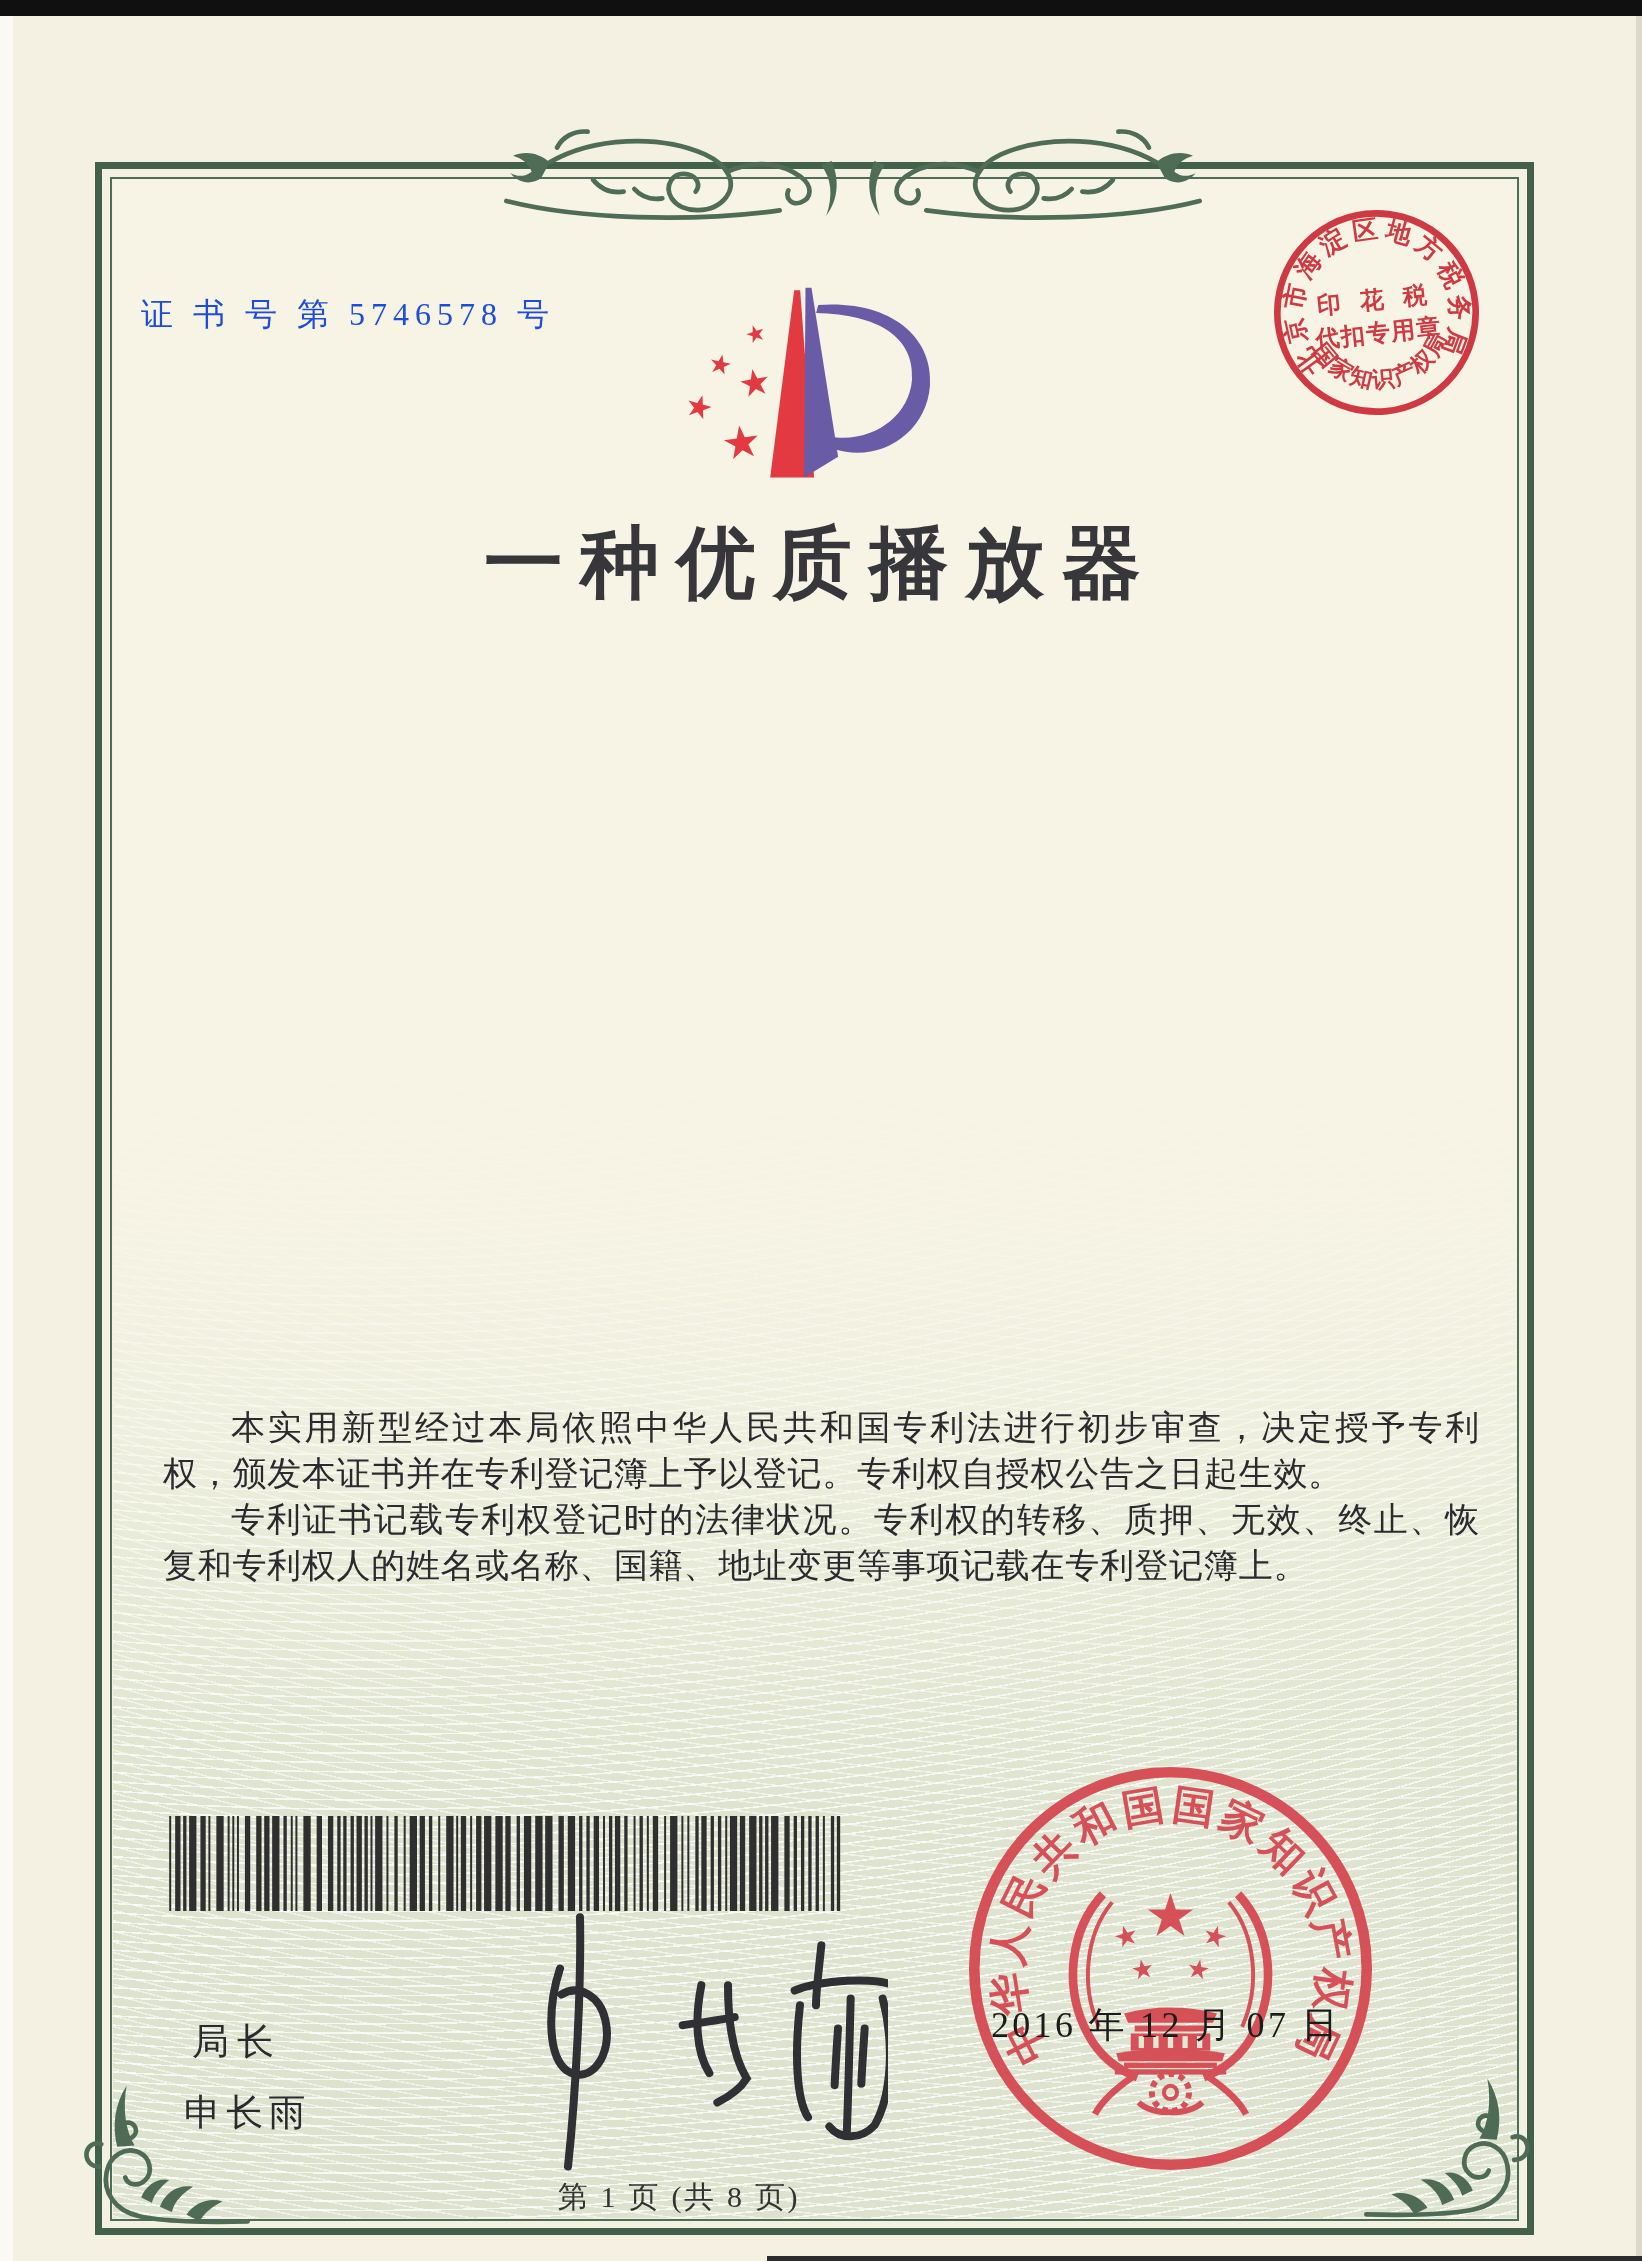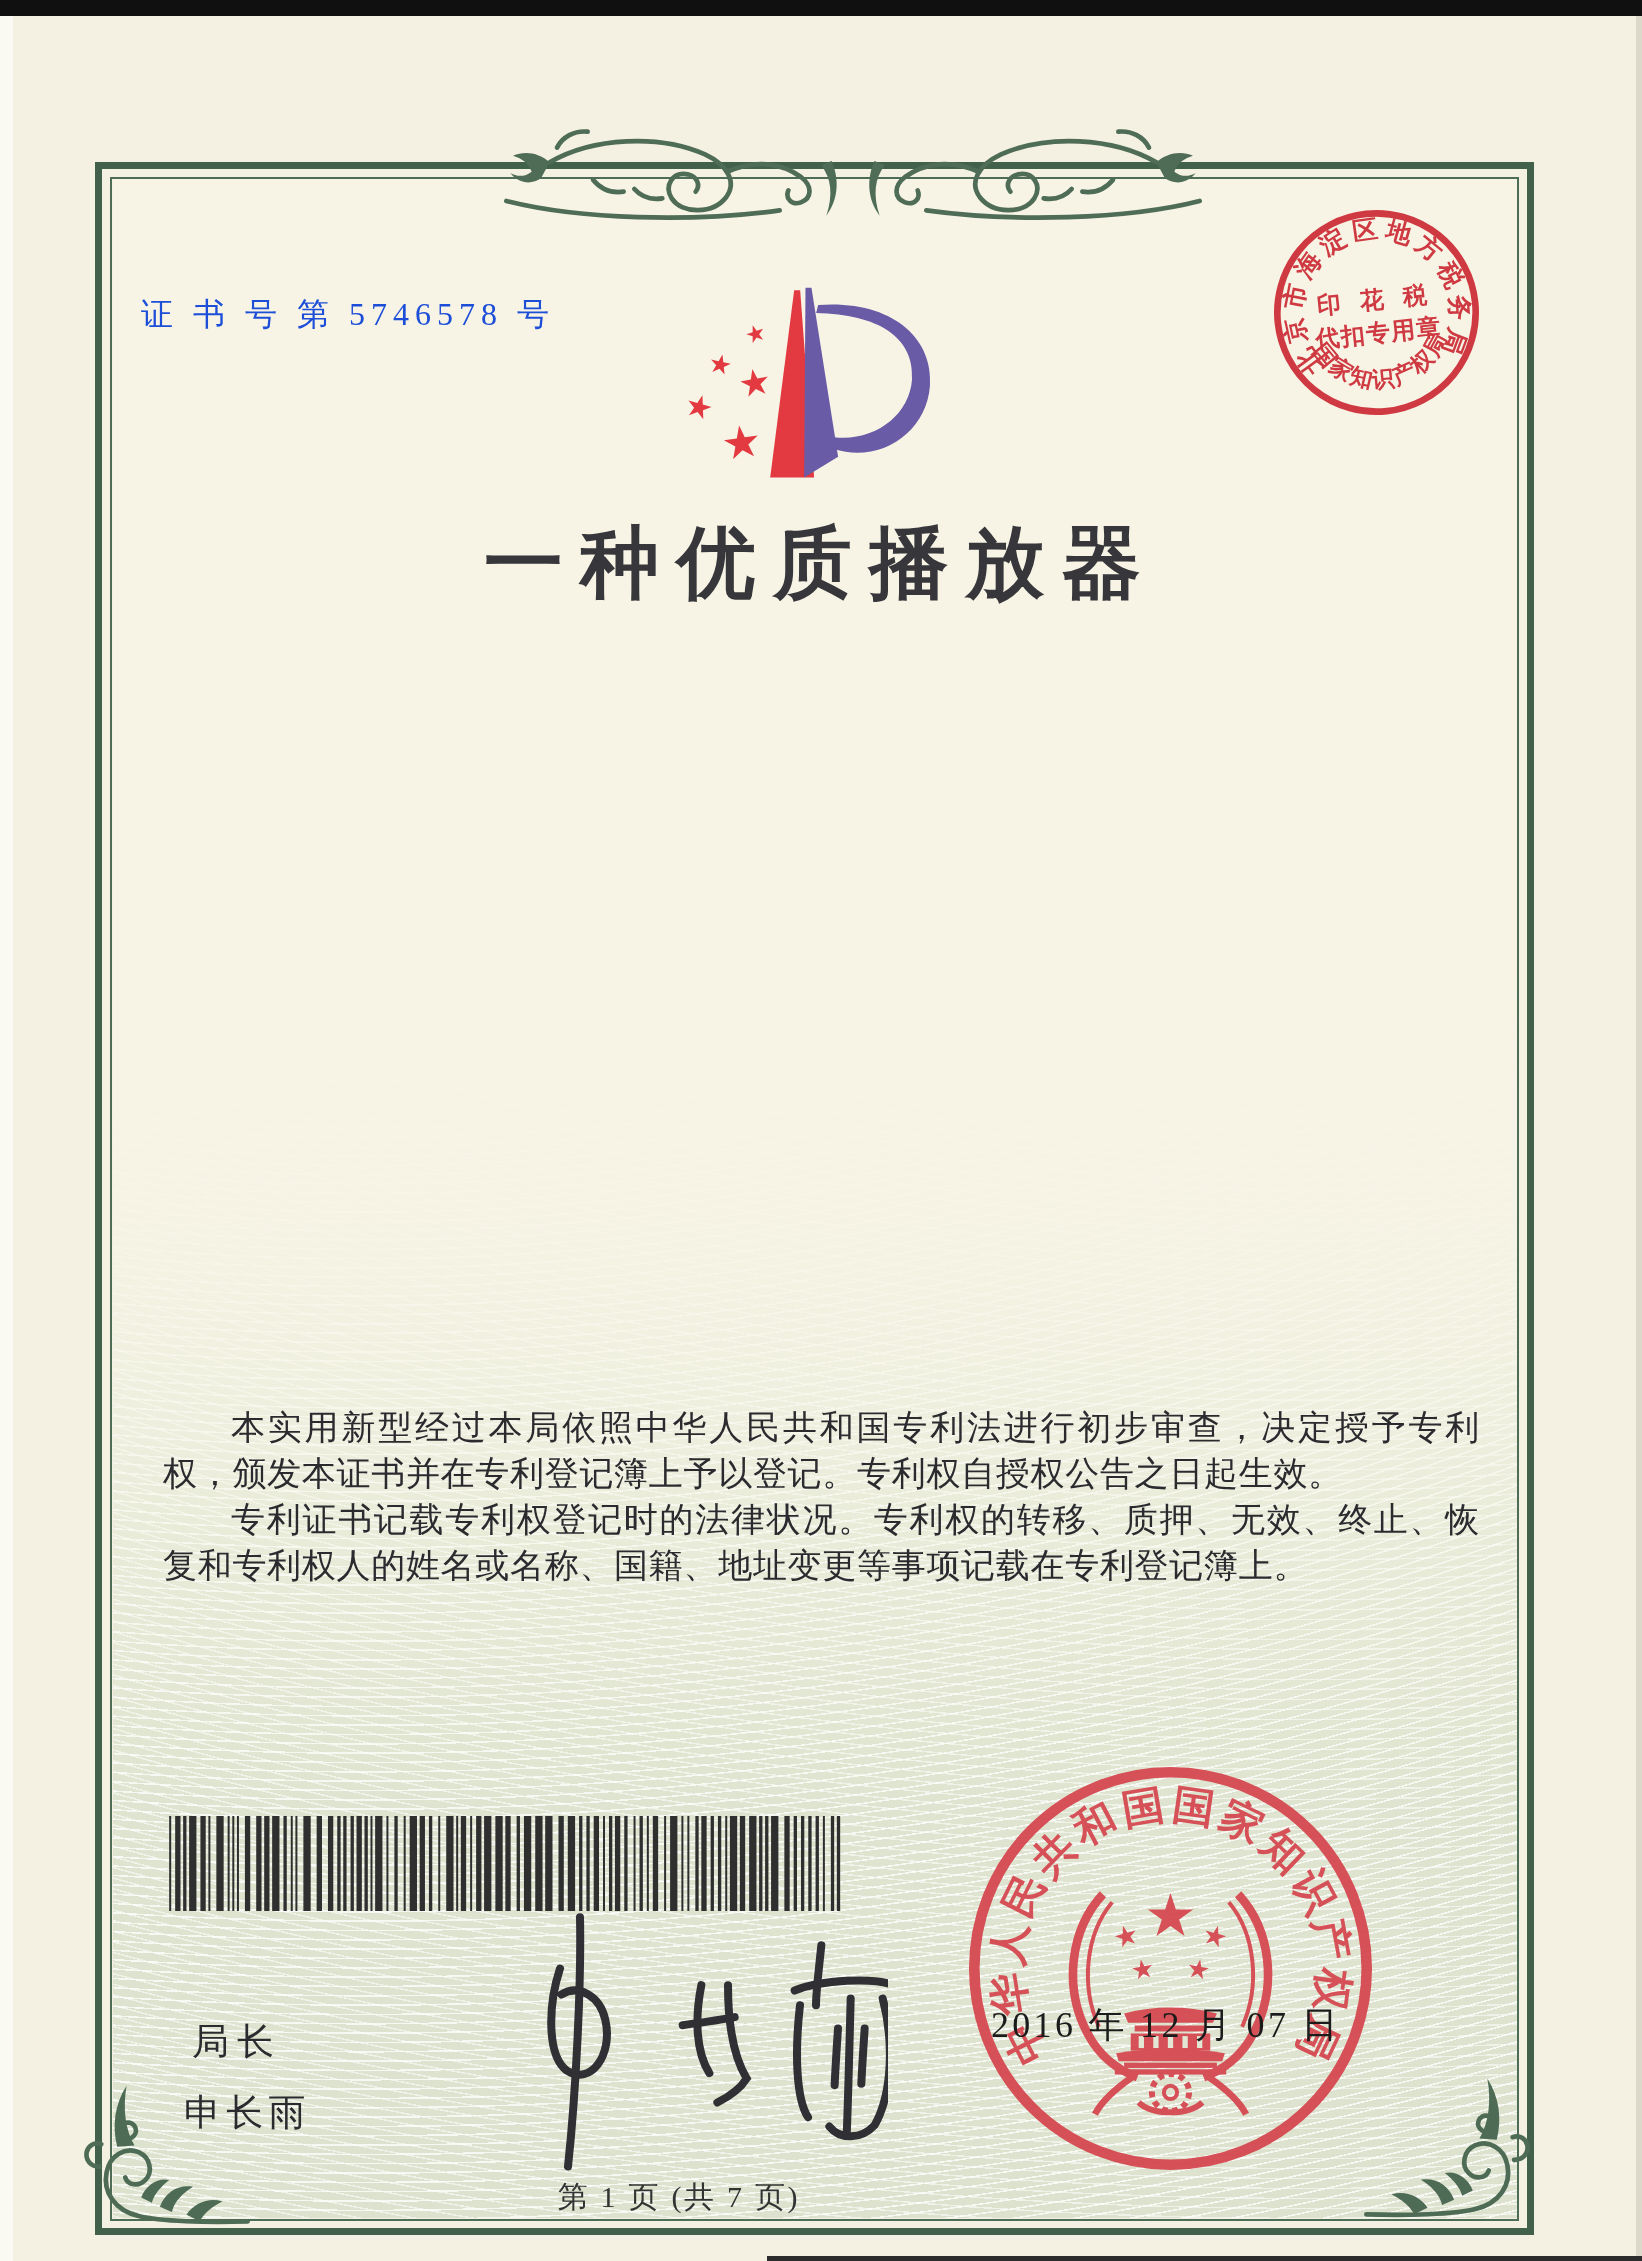--- a/index.html
+++ b/index.html
@@ -295,16 +295,16 @@
         <circle cx="310" cy="497" r="28" fill="none" stroke="#d5454e" stroke-width="9" stroke-dasharray="9 7"></circle>
         <circle cx="310" cy="497" r="10" fill="none" stroke="#d5454e" stroke-width="6"></circle>
         <path d="M252,474 C226,492 206,510 196,530" fill="none" stroke="#d5454e" stroke-width="10"></path>
         <path d="M368,474 C394,492 414,510 424,530" fill="none" stroke="#d5454e" stroke-width="10"></path>
         <path d="M262,512 C282,532 338,532 358,512" fill="none" stroke="#d5454e" stroke-width="9"></path>
       </g>
     </g>
   </svg>
   <div class="abs seal-date">2016 年 12 月 07 日</div>
 
-  <div class="abs page-ind">第 1 页 (共 7 页)</div>
+  <div class="abs page-ind">第 1 页 (共 8 页)</div>
 
 </div>
 
 
 </body></html>

